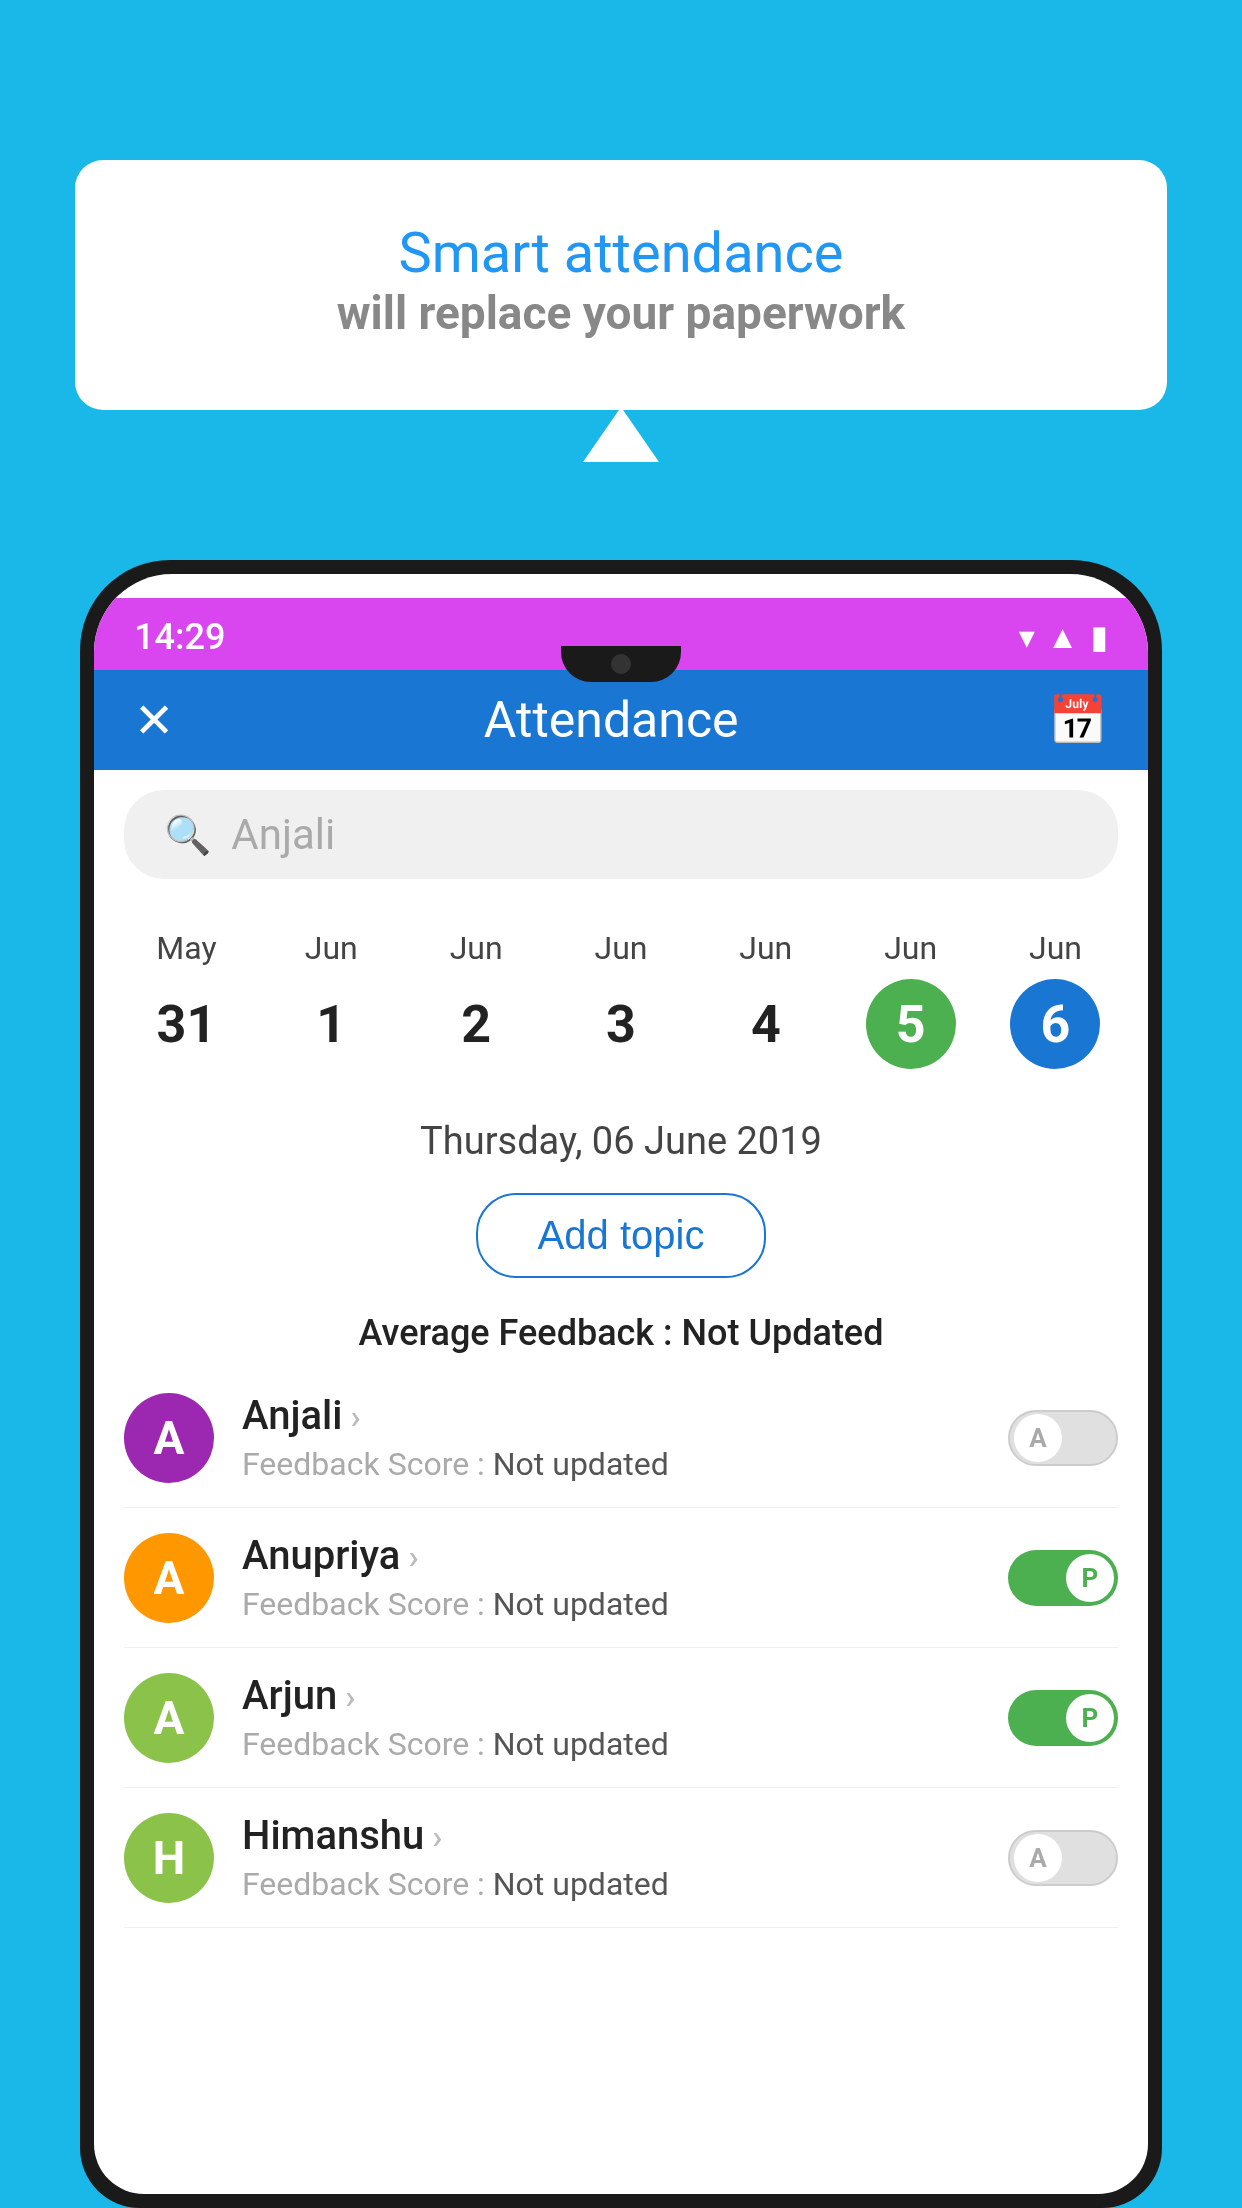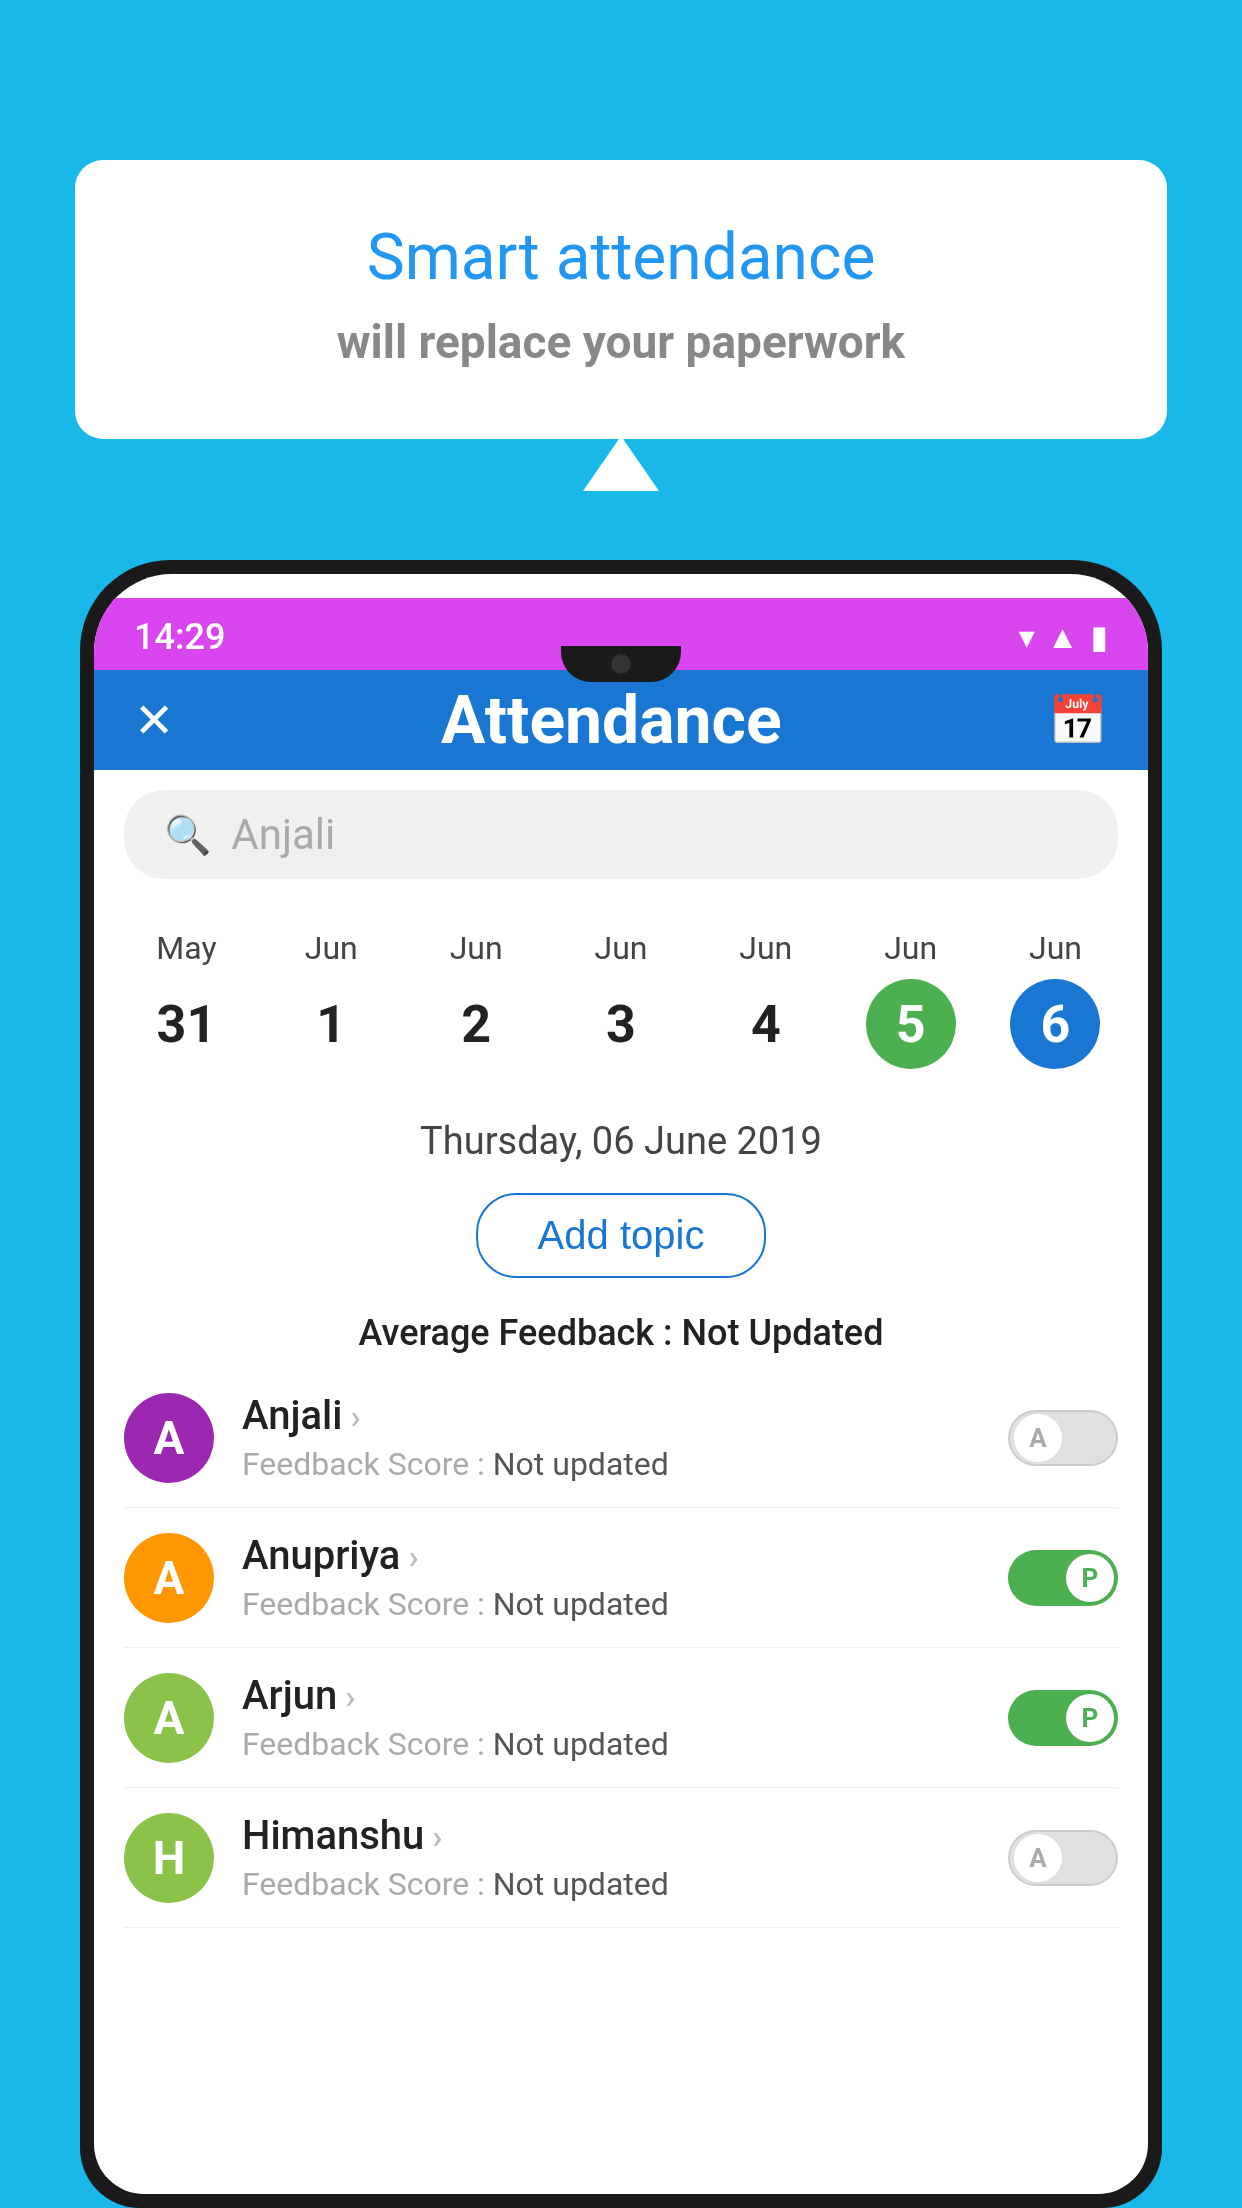--- a/index.html
+++ b/index.html
@@ -29,24 +29,23 @@
       position: absolute;
       bottom: -52px;
       left: 50%;
       transform: translateX(-50%);
       border-width: 0 38px 55px;
       border-style: solid;
       border-color: transparent transparent white;
       filter: none;
     }
     .speech-bubble-title {
-      font-size: 64px;
+      font-size: 56px;
       color: #2196f3;
       font-weight: 400;
-      margin-bottom: 20px;
     }
     .speech-bubble-subtitle {
       font-size: 46px;
       color: #888;
       font-weight: 700;
     }
 
     
     .phone-outer {
       position: absolute;
@@ -120,22 +119,22 @@
     .app-bar {
       background: #1976d2;
       display: flex;
       align-items: center;
       justify-content: space-between;
       padding: 0 40px;
       height: 100px;
     }
     .app-bar-title {
       color: white;
-      font-size: 66px;
-      font-weight: 700;
+      font-size: 50px;
+      font-weight: 400;
     }
     .app-bar-icon {
       color: white;
       font-size: 48px;
       cursor: pointer;
     }
 
     
     .search-container {
       padding: 20px 30px;

